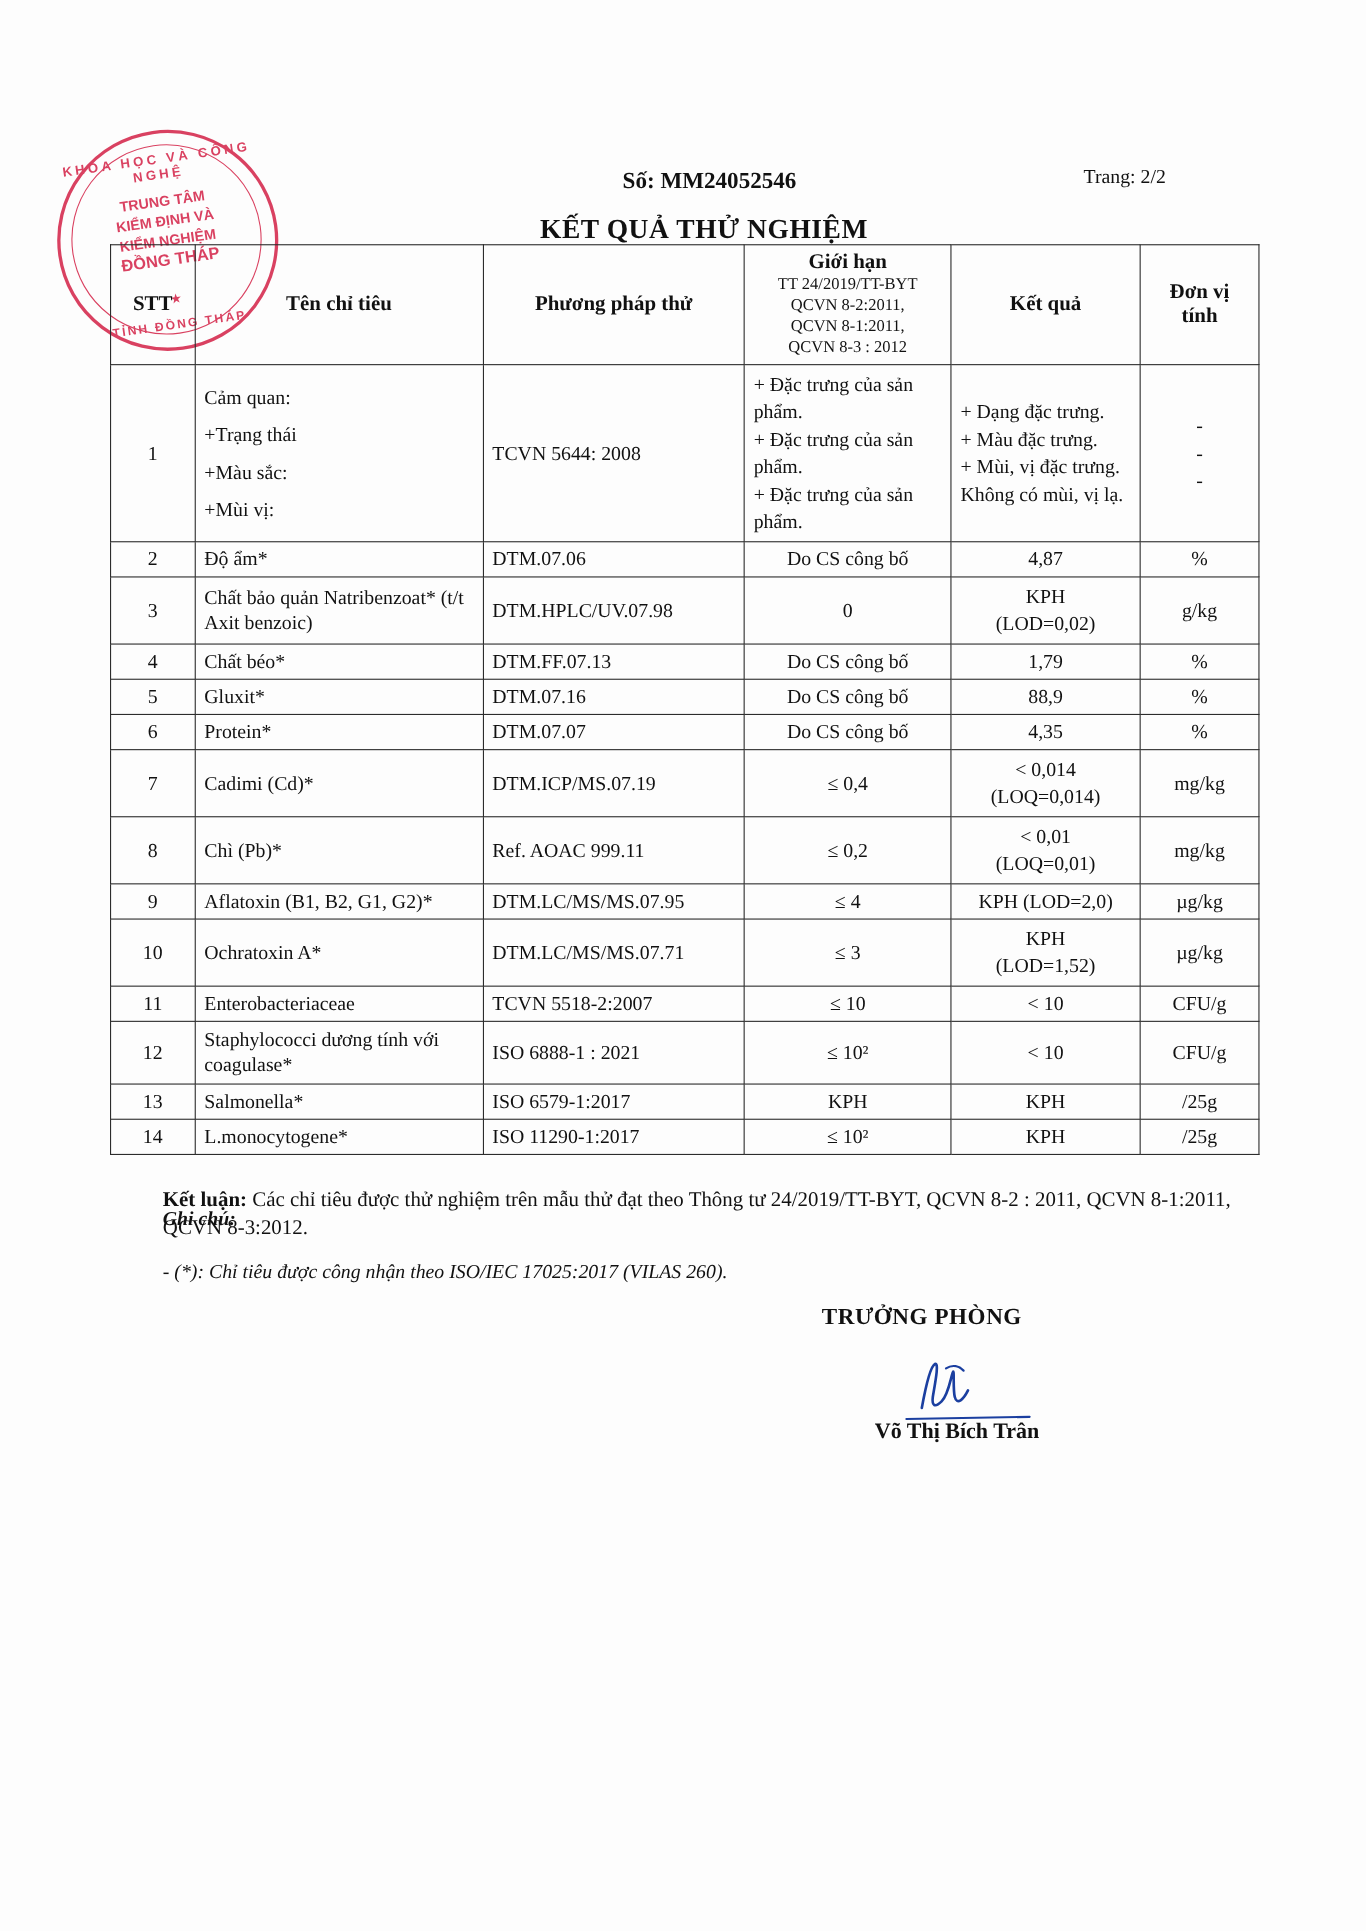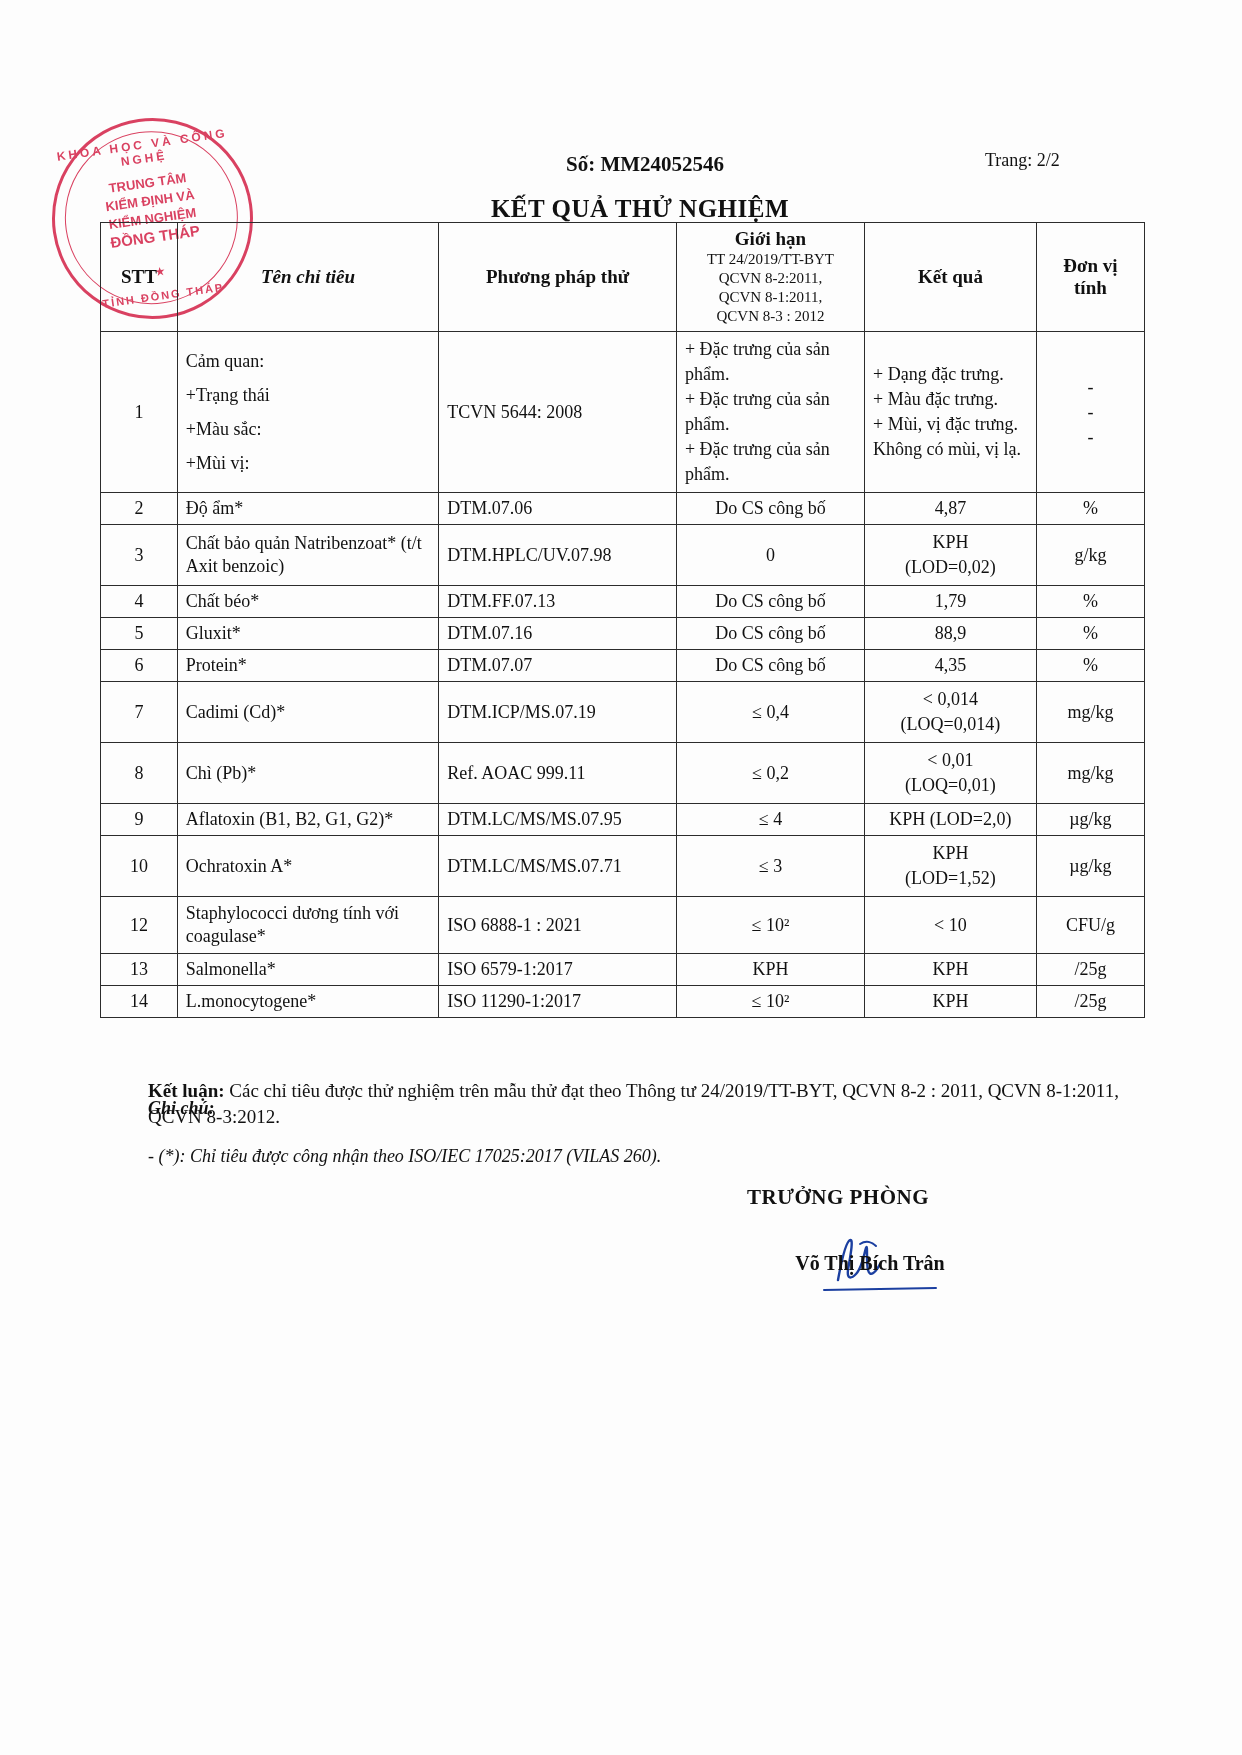--- a/index.html
+++ b/index.html
@@ -127,21 +127,21 @@
     padding: 5px 8px;
     vertical-align: middle;
   }
   table.results thead th {
     text-align: center;
     font-weight: bold;
     font-size: 19px;
     line-height: 22px;
   }
   th.c-stt  { width: 62px; }
-  th.c-name { width: 255px; font-style: italic; }
+  th.c-name { width: 255px; }
   th.c-meth { width: 225px; }
   th.c-lim  { width: 180px; }
   th.c-res  { width: 160px; }
   th.c-unit { width: 95px; margin-left: 28px; }
 
   .lim-head-sub {
     font-weight: normal;
     font-size: 15px;
     line-height: 19px;
     display: block;
@@ -213,21 +213,21 @@
   .sig-mark {
     position: absolute;
     left: 820px;
     top: 1228px;
     width: 120px;
     height: 70px;
   }
   .sig-name {
     position: absolute;
     left: 700px;
-    top: 1252px;
+    top: 1290px;
     width: 340px;
     text-align: center;
     font-size: 20px;
     font-weight: bold;
   }
 </style>
 </head>
 <body>
 
 <div class="page">
@@ -381,20 +381,28 @@
         <td class="name">Ochratoxin A*</td>
         <td class="meth">DTM.LC/MS/MS.07.71</td>
         <td class="lim">≤ 3</td>
         <td class="res cell-lines">
           <span>KPH</span>
           <span>(LOD=1,52)</span>
         </td>
         <td class="unit">µg/kg</td>
       </tr>
 
+      <tr>
+        <td class="stt">11</td>
+        <td class="name">Enterobacteriaceae</td>
+        <td class="meth">TCVN 5518-2:2007</td>
+        <td class="lim">≤ 10</td>
+        <td class="res">&lt; 10</td>
+        <td class="unit">CFU/g</td>
+      </tr>
 
       <tr>
         <td class="stt">12</td>
         <td class="name two-line">Staphylococci dương tính với coagulase*</td>
         <td class="meth">ISO 6888-1 : 2021</td>
         <td class="lim">≤ 10²</td>
         <td class="res">&lt; 10</td>
         <td class="unit">CFU/g</td>
       </tr>
 

